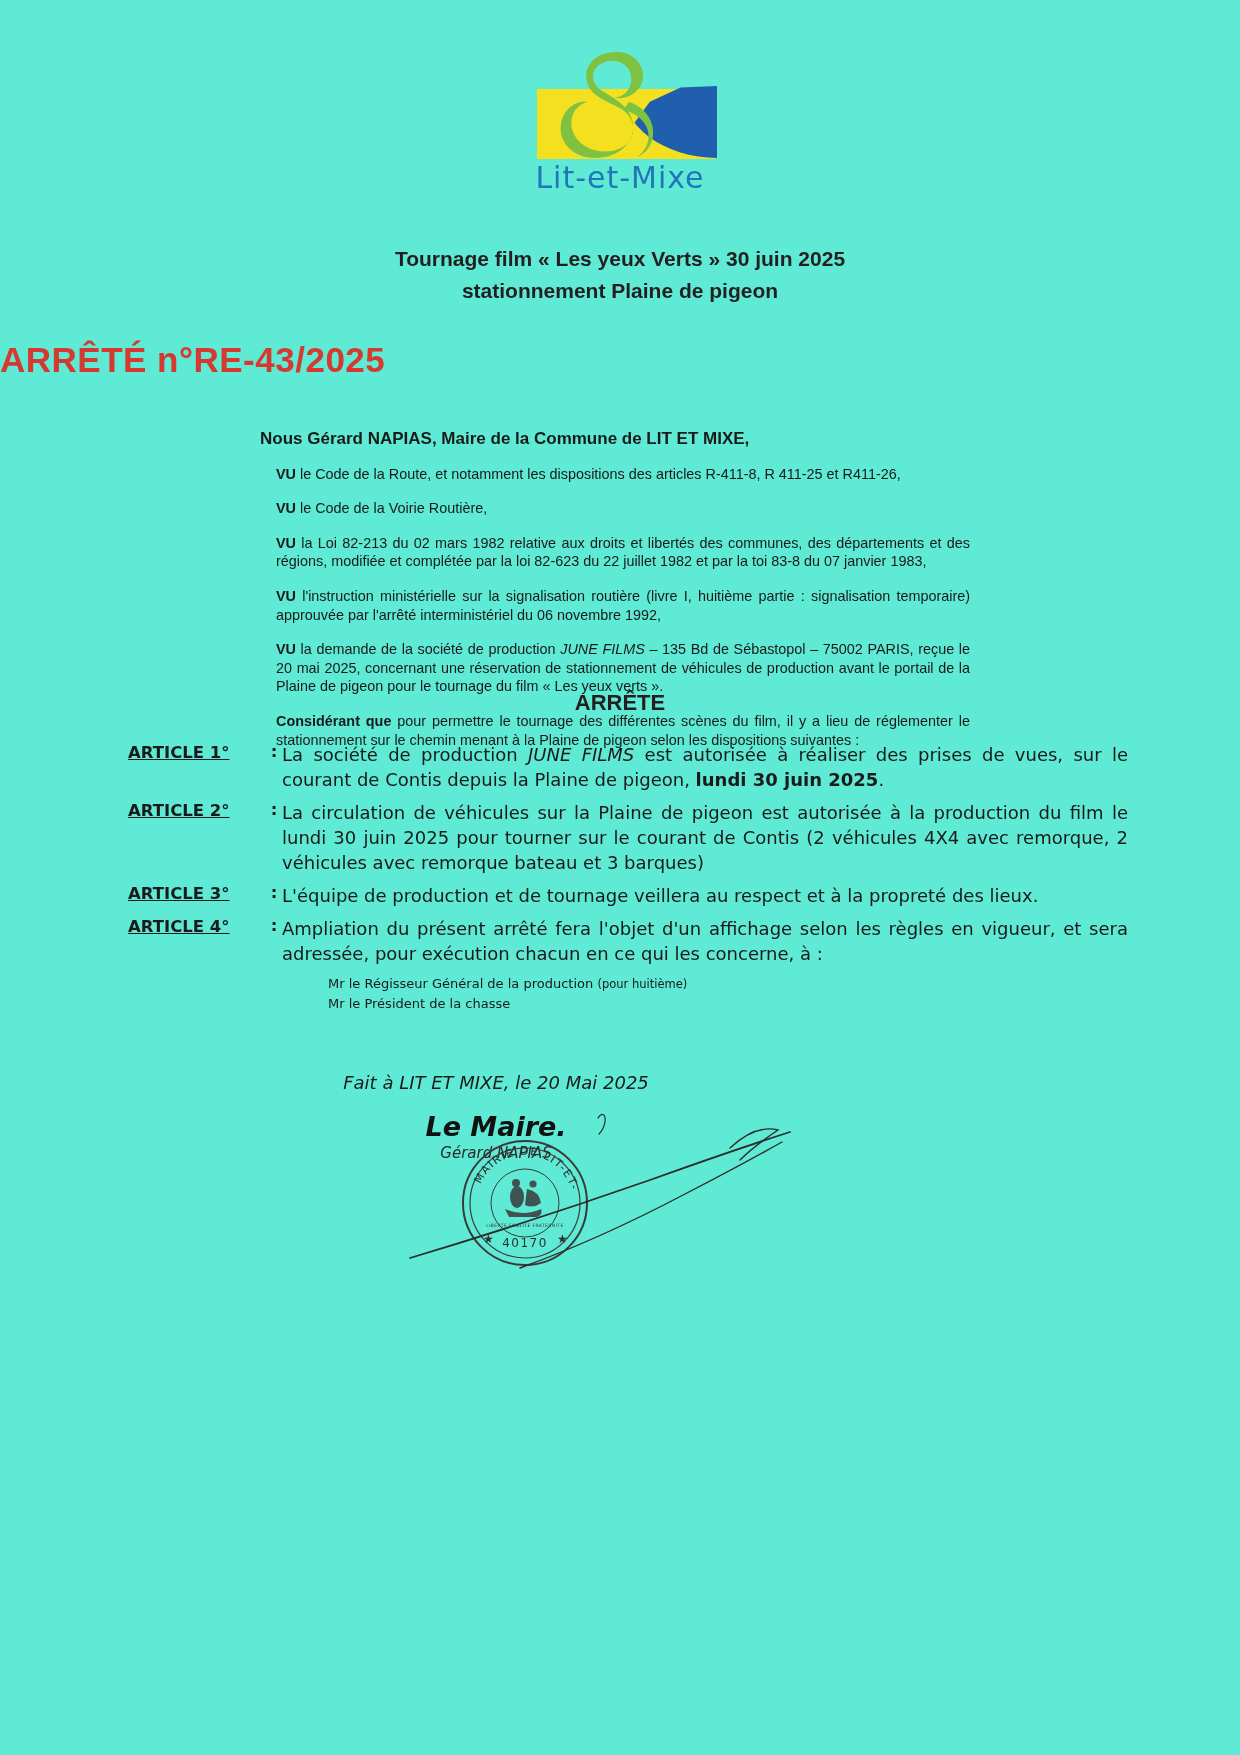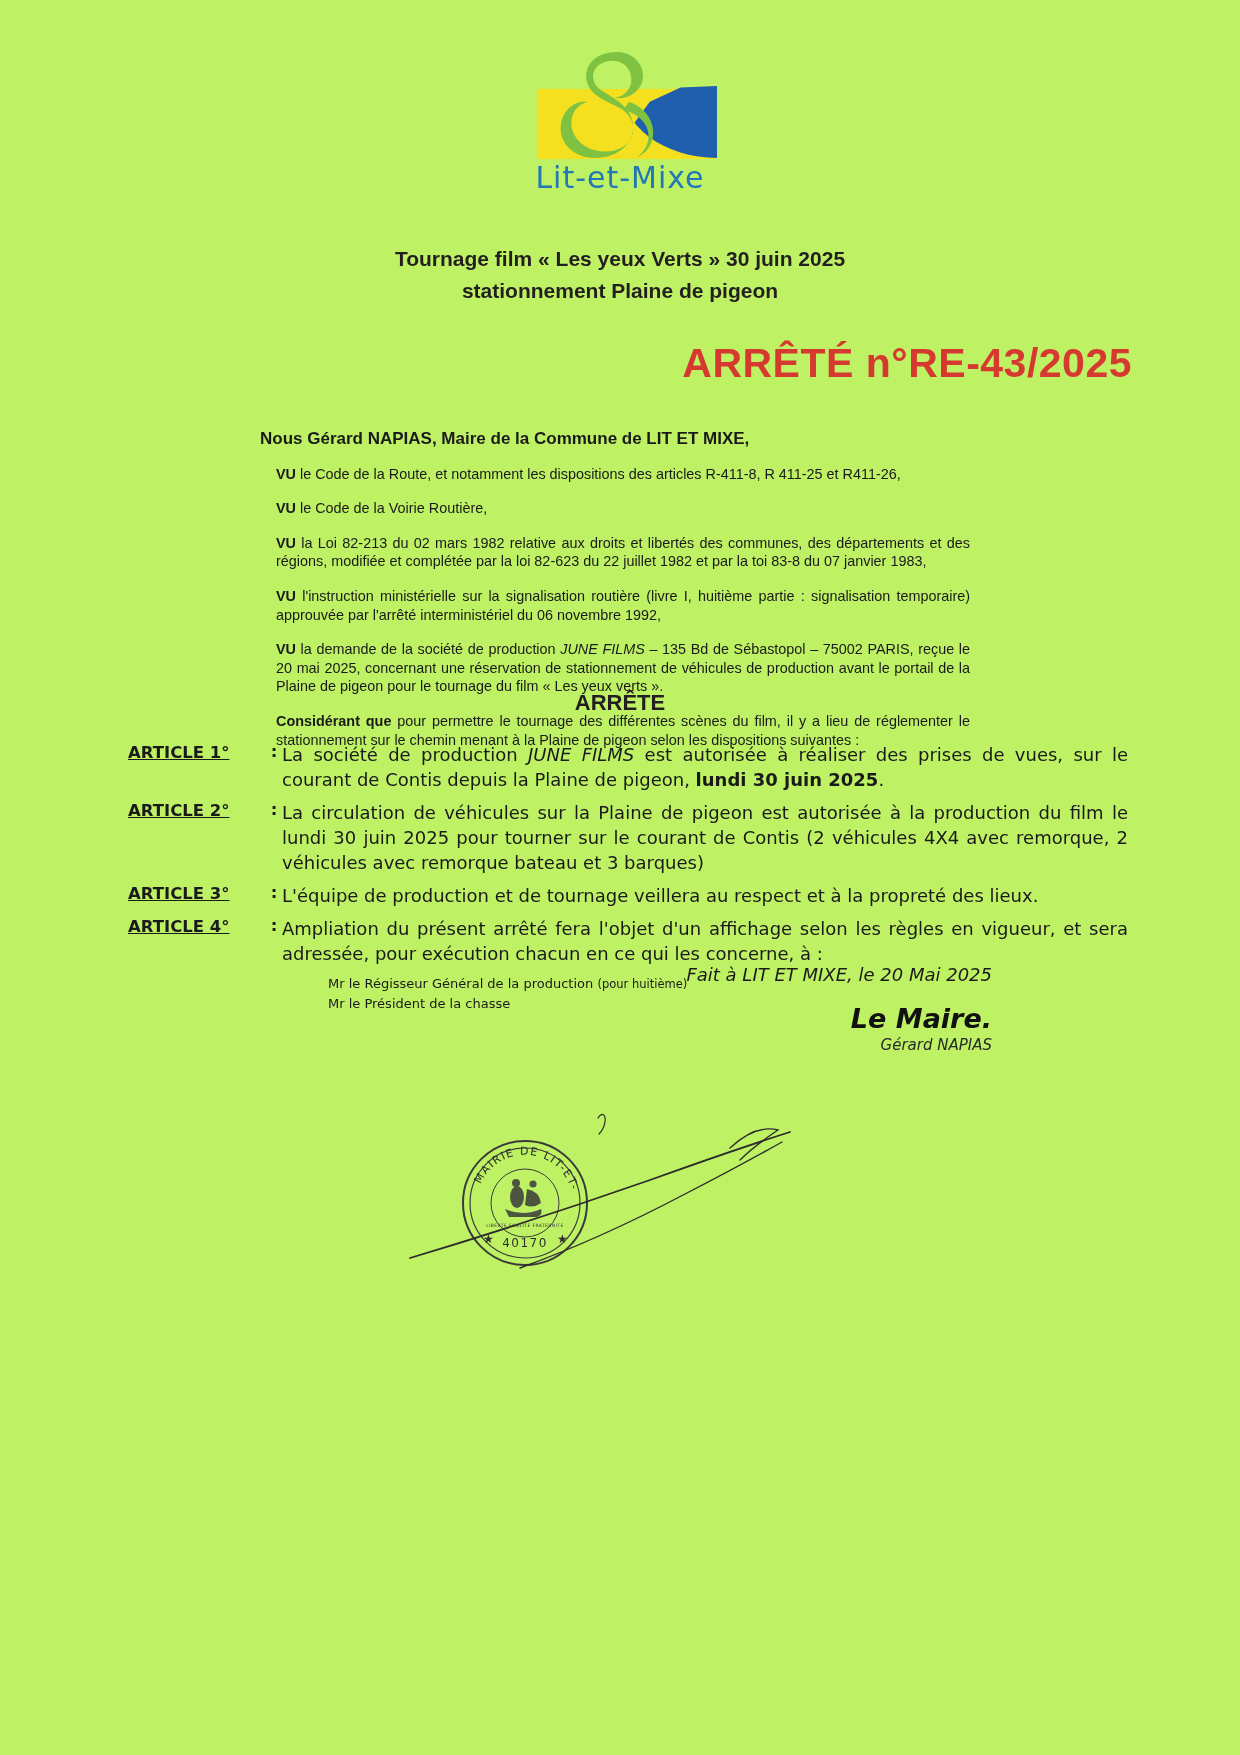--- a/index.html
+++ b/index.html
@@ -9,21 +9,21 @@
   }
   body {
     font-family: "Liberation Sans", sans-serif;
     color: #1a1a1a;
   }
   .page {
     position: relative;
     width: 1240px;
     height: 1755px;
     margin: 0 auto;
-    background: #bef264;
+    background: #5eead4;
     overflow: hidden;
   }
   
   .logo-block {
     position: absolute;
     top: 44px;
     left: 0;
     width: 1240px;
     text-align: center;
   }
@@ -75,22 +75,22 @@
     font-size: 21px;
     font-weight: bold;
     line-height: 32px;
     color: #231f20;
   }
   .doc-number {
     position: absolute;
     top: 340px;
     left: 0;
     width: 1132px;
-    text-align: right;
-    font-size: 41px;
+    text-align: left;
+    font-size: 35px;
     font-weight: bold;
     color: #d6392f;
     letter-spacing: 0.5px;
   }
   
   .preamble {
     position: absolute;
     top: 430px;
     left: 260px;
     width: 726px;
@@ -163,24 +163,24 @@
     font-size: 13px;
     line-height: 19px;
     color: #1a1a1a;
   }
   .recipients .small {
     font-size: 11.5px;
   }
   
   .sig-block {
     position: absolute;
-    top: 964px;
+    top: 1072px;
     left: 0;
     width: 992px;
-    text-align: right;
+    text-align: center;
     font-family: "DejaVu Sans", sans-serif;
   }
   .sig-place {
     font-size: 18px;
     font-style: italic;
     color: #1a1a1a;
   }
   .sig-title {
     margin-top: 18px;
     font-size: 27px;

